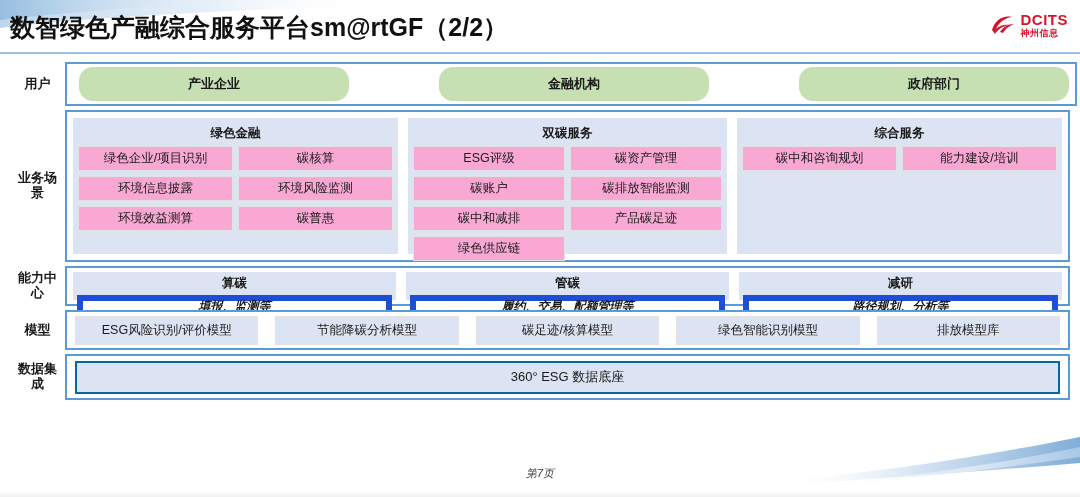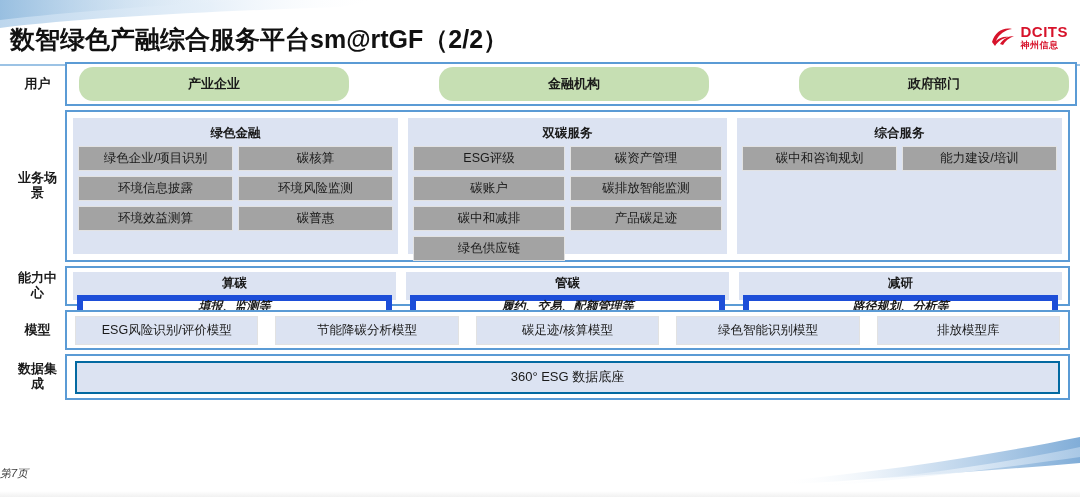--- a/index.html
+++ b/index.html
@@ -28,21 +28,21 @@
     overflow: hidden; pointer-events: none;
   }
   .page-bottom-line {
     position: absolute; left: 0; bottom: 0;
     width: 1080px; height: 6px;
     background: linear-gradient(to bottom,#ffffff,#f1f1f1);
   }
 
   
   .header {
-    position: absolute; left: 0; top: 16px;
+    position: absolute; left: 0; top: 4px;
     width: 1080px; height: 50px;
   }
   .title {
     position: absolute; left: 10px; top: 7px;
     font-size: 25px; font-weight: bold;
     color: #111111; letter-spacing: 0px;
     white-space: nowrap;
   }
   .title-rule {
     position: absolute; left: 0; top: 48px;
@@ -121,21 +121,21 @@
   .panel-title {
     text-align: center;
     font-size: 12.5px; font-weight: bold; color: #1a1a1a;
     padding: 3px 0 4px 0;
   }
   .cell-grid {
     display: flex; flex-wrap: wrap; gap: 5px;
     align-content: flex-start;
   }
   .cell {
-    background: #a3a3a3;
+    background: #f9a8d4;
     border: 1px solid #e2e2e2;
     height: 25px;
     flex: 0 0 calc(50% - 2.5px);
     display: flex; align-items: center; justify-content: center;
     font-size: 12.5px; color: #1a1a1a;
     white-space: nowrap;
   }
 
   
   .cap-row .row-body {
@@ -188,21 +188,21 @@
     background: #dce3f2;
     border: 2px solid #0369a1;
     height: 33px; width: 100%;
     display: flex; align-items: center; justify-content: center;
     font-size: 13px; color: #1a1a1a;
   }
 
   
   .footer {
     position: absolute; left: 0; top: 466px;
-    width: 1080px; 
+    width: 1080px; text-align: center;
     font-size: 11px; font-style: italic; color: #3a3a3a;
   }
 </style>
 </head>
 <body>
 
 <div class="slide">
 
   <div class="top-deco">
     <svg width="380" height="34" viewBox="0 0 380 34">

